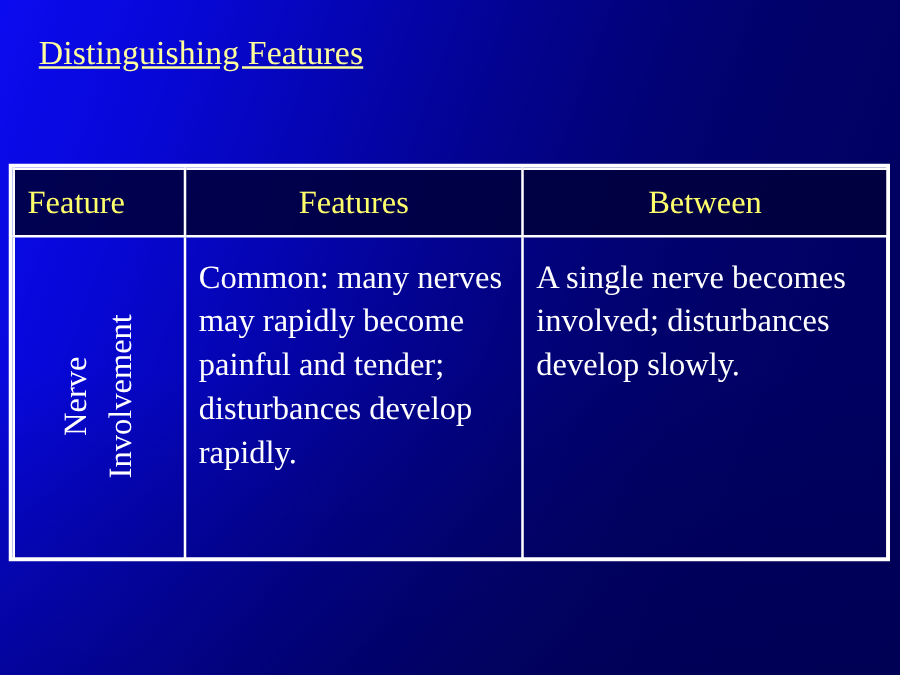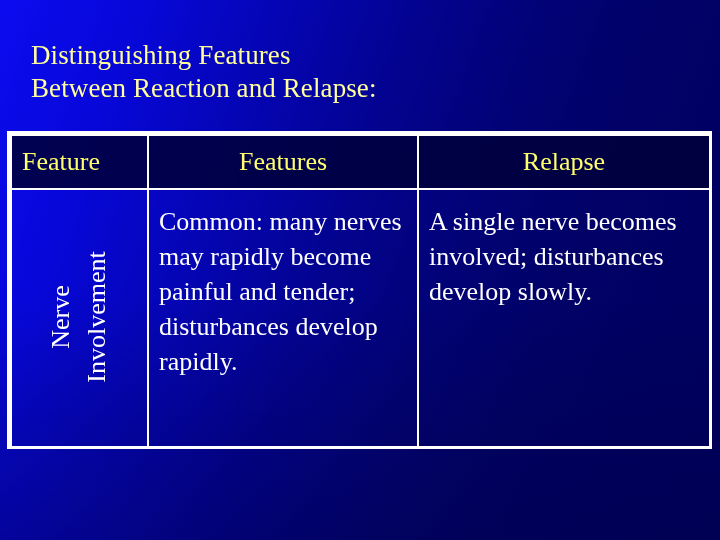--- a/index.html
+++ b/index.html
@@ -39,27 +39,28 @@
     background: linear-gradient(180deg,
       rgba(0,0,40,0.00) 0%,
       rgba(0,0,40,0.00) 55%,
       rgba(0,0,55,0.18) 78%,
       rgba(0,0,60,0.32) 100%);
   }
 
   #title {
     position: absolute;
     left: 31px;
-    top: 39px;
+    top: 26px;
     width: 640px;
     color: #ffff9c;
     font-size: 27px;
     line-height: 33px;
     letter-spacing: 0.1px;
     z-index: 3;
+    text-decoration: underline;
   }
   #title .tline { display: block; white-space: nowrap; }
 
   
   #table-wrap {
     position: absolute;
     left: 7px;
     top: 131px;
     width: 705px;
     height: 318px;
@@ -131,35 +132,34 @@
   }
   .vlabel .vline { display: block; }
 </style>
 </head>
 <body>
 
 <div id="slide">
 
   <div id="title">
     <span class="tline">Distinguishing Features</span>
-    <span class="tline">Between Reaction and Relapse:</span>
   </div>
 
   <div id="table-wrap">
     <table class="tbl">
       <colgroup>
         <col class="c-feature">
         <col class="c-reaction">
         <col class="c-relapse">
       </colgroup>
       <thead>
         <tr>
           <th class="th-feature">Feature</th>
           <th>Features</th>
-          <th>Relapse</th>
+          <th>Between</th>
         </tr>
       </thead>
       <tbody>
         <tr>
           <td class="vcell">
             <div class="vlabel-outer">
               <div class="vlabel">
                 <span class="vline">Nerve</span>
                 <span class="vline">Involvement</span>
               </div>

